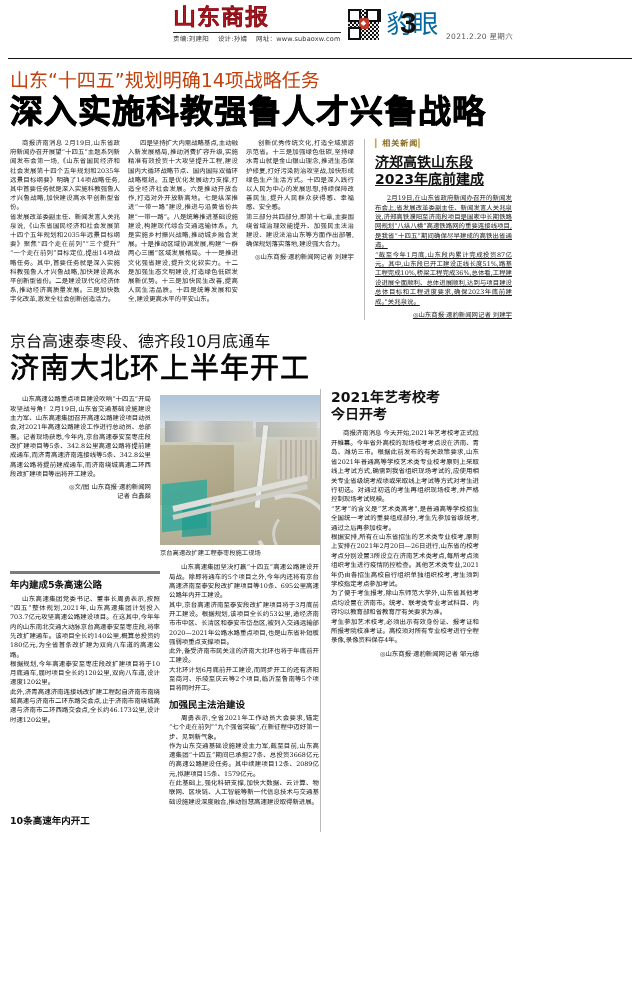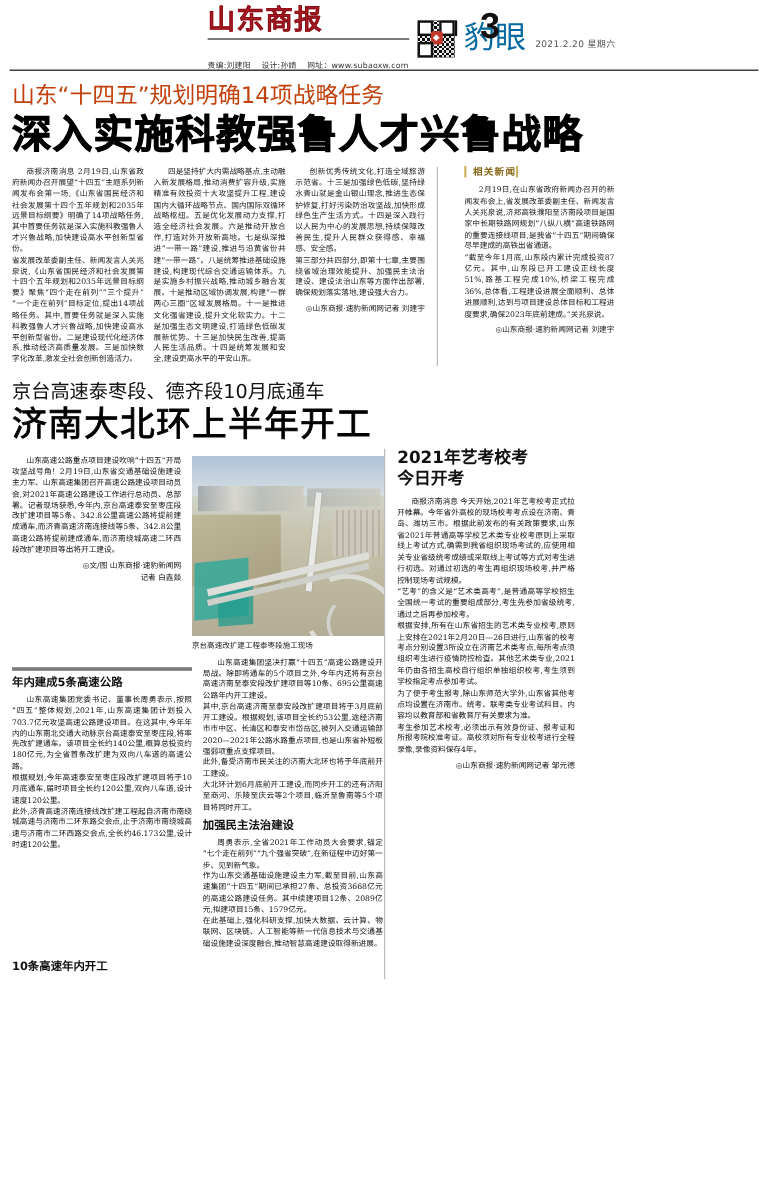--- a/index.html
+++ b/index.html
@@ -35,21 +35,21 @@
     white-space:nowrap;
     -webkit-text-stroke:0.3px #8d1018;
   }
   .logo-rule{
     border-top:1px solid #222;
     margin-top:2px;width:auto;
   }
   .logo-byline{
     font-size:6.5px;color:#333;
     white-space:nowrap;
-    margin-top:16px;
+    margin-top:0;
     letter-spacing:.2px;
     display:flex;gap:9px;
   }
   .qr{
     width:31px;height:31px;margin:1px 5px 0 7px;
     position:relative;
     background:
       repeating-linear-gradient(90deg,#111 0 2px,#fff 2px 4px),
       repeating-linear-gradient(0deg,#111 0 2px,#fff 2px 4px);
     background-blend-mode:difference;
@@ -106,21 +106,21 @@
   }
   .col{
     font-family:"DejaVu Serif","Liberation Serif",serif;
     font-size:6.4px;line-height:9.2px;
     text-align:justify;color:#1a1a1a;
     box-sizing:border-box;
   }
   .c1,.c2,.c3{width:118px;padding-right:8px;}
   .c3{padding-right:10px;}
   .sidebar-col{
-    width:148px;padding-left:22px;border-left:1px solid #bbb;
+    width:148px;padding-left:10px;border-left:1px solid #bbb;text-decoration:underline;
   }
   .col p{margin:0 0 0 0;text-indent:12px;}
   .byline{
     text-align:right;margin-top:4px;font-size:6.4px;
   }
 
   
   .side-tag{
     font-size:8px;font-weight:bold;color:#8a6a1d;
     letter-spacing:1px;margin-bottom:6px;
@@ -250,20 +250,21 @@
       <p>四是坚持扩大内需战略基点,主动融入新发展格局,推动消费扩容升级,实施精准有效投资十大攻坚提升工程,建设国内大循环战略节点、国内国际双循环战略枢纽。五是优化发展动力支撑,打造全经济社会发展。六是推动开放合作,打造对外开放新高地。七是纵深推进“一带一路”建设,推进与沿黄省份共建“一带一路”。八是统筹推进基础设施建设,构建现代综合交通运输体系。九是实施乡村振兴战略,推动城乡融合发展。十是推动区域协调发展,构建“一群两心三圈”区域发展格局。十一是推进文化强省建设,提升文化软实力。十二是加强生态文明建设,打造绿色低碳发展新优势。十三是加快民生改善,提高人民生活品质。十四是统筹发展和安全,建设更高水平的平安山东。</p>
     </div>
     <div class="col c3">
       <p>创新优秀传统文化,打造全域旅游示范省。十三是加强绿色低碳,坚持绿水青山就是金山银山理念,推进生态保护修复,打好污染防治攻坚战,加快形成绿色生产生活方式。十四是深入践行以人民为中心的发展思想,持续保障改善民生,提升人民群众获得感、幸福感、安全感。<br>第三部分共四部分,即第十七章,主要围绕省域治理效能提升、加强民主法治建设、建设法治山东等方面作出部署,确保规划落实落地,建设强大合力。</p>
       <div class="byline">◎山东商报·速豹新闻网记者 刘建宇</div>
     </div>
     <div class="col sidebar-col">
       <div class="side-tag">
         <span class="bar">▎</span><span>相关新闻</span><span class="bar">▎</span>
       </div>
+      <div class="side-head">济郑高铁山东段<br>2023年底前建成</div>
       <div class="side-body">
         <p>2月19日,在山东省政府新闻办召开的新闻发布会上,省发展改革委副主任、新闻发言人关兆泉说,济郑高铁濮阳至济南段项目是国家中长期铁路网规划“八纵八横”高速铁路网的重要连接线项目,是我省“十四五”期间确保尽早建成的高铁出省通道。<br>“截至今年1月底,山东段内累计完成投资87亿元。其中,山东段已开工建设正线长度51%,路基工程完成10%,桥梁工程完成36%,总体看,工程建设进展全面顺利、总体进展顺利,达到与项目建设总体目标和工程进度要求,确保2023年底前建成。”关兆泉说。</p>
         <div class="byline">◎山东商报·速豹新闻网记者 刘建宇</div>
       </div>
     </div>
   </div>
 
   <div class="sec2">
     <div class="sec2-head-wrap">
       <div class="kicker2">京台高速泰枣段、德齐段10月底通车</div>

